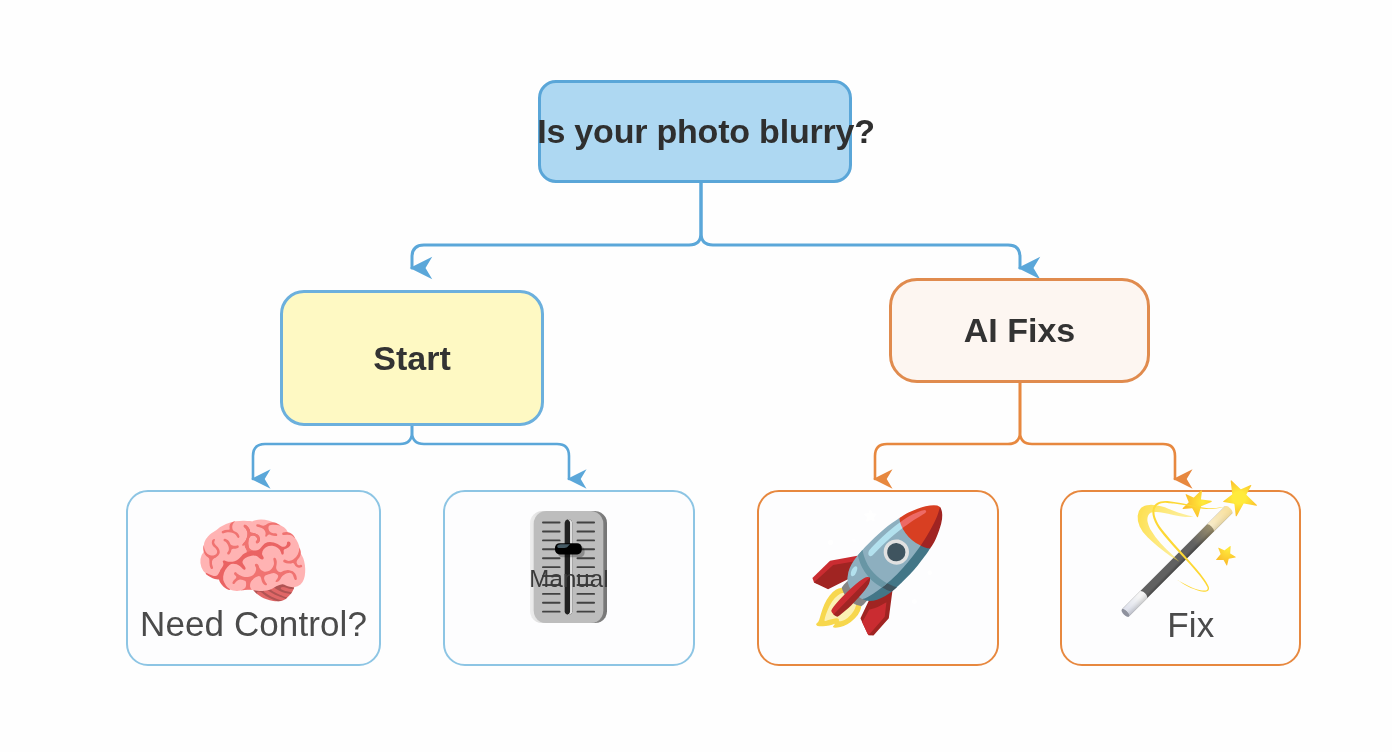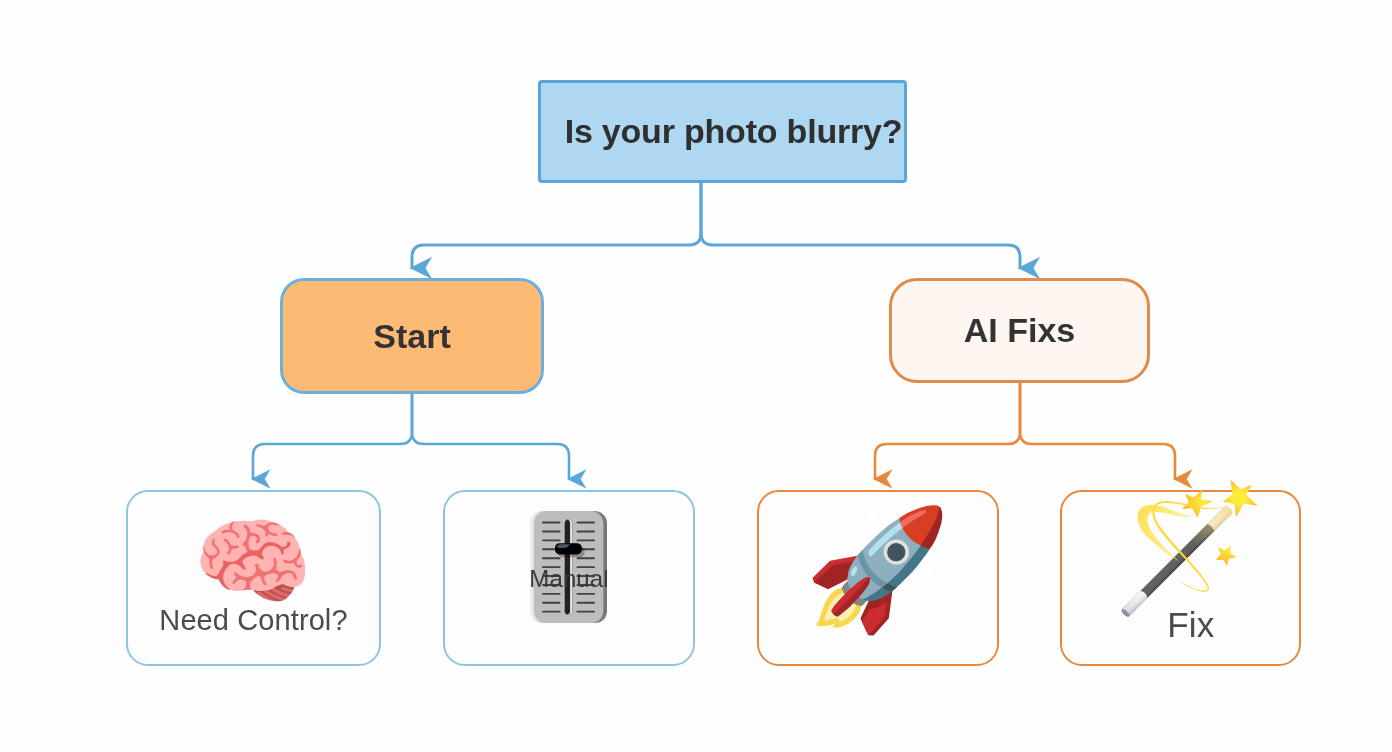--- a/index.html
+++ b/index.html
@@ -33,42 +33,42 @@
     display: flex;
     align-items: center;
     justify-content: center;
     text-align: center;
   }
 
   
   .node-root {
     left: 538px;
     top: 80px;
-    width: 369px;
+    width: 314px;
     height: 103px;
     background: #aed8f2;
     border: 3px solid #5aa6d8;
-    border-radius: 4px;
+    border-radius: 18px;
   }
   .node-root .label {
     font-size: 34px;
     font-weight: bold;
     color: #2f2f2f;
     letter-spacing: -0.2px;
     white-space: nowrap;
     transform: translateX(11px);
   }
 
   
   .node-start {
     left: 280px;
-    top: 278px;
+    top: 290px;
     width: 264px;
-    height: 116px;
-    background: #fdba74;
+    height: 136px;
+    background: #fef9c3;
     border: 3px solid #6cb0dd;
     border-radius: 24px;
   }
   .node-start .label {
     font-size: 34px;
     font-weight: bold;
     color: #333333;
     white-space: nowrap;
   }
 
@@ -106,21 +106,21 @@
   .leaf-rocket { left: 757px;  width: 242px; }
   .leaf-fix    { left: 1060px; width: 241px; }
 
   .leaf .emoji {
     position: absolute;
     line-height: 1;
     user-select: none;
   }
   .leaf .caption {
     position: absolute;
-    font-size: 29px;
+    font-size: 35px;
     color: #4b4b4b;
     white-space: nowrap;
     letter-spacing: 0.1px;
   }
 
   
   .leaf-brain .emoji   { font-size: 96px; left: 50%; top: 22px; transform: translateX(-50%); }
   .leaf-brain .caption { left: 50%; top: 112px; transform: translateX(-50%); }
 
   

